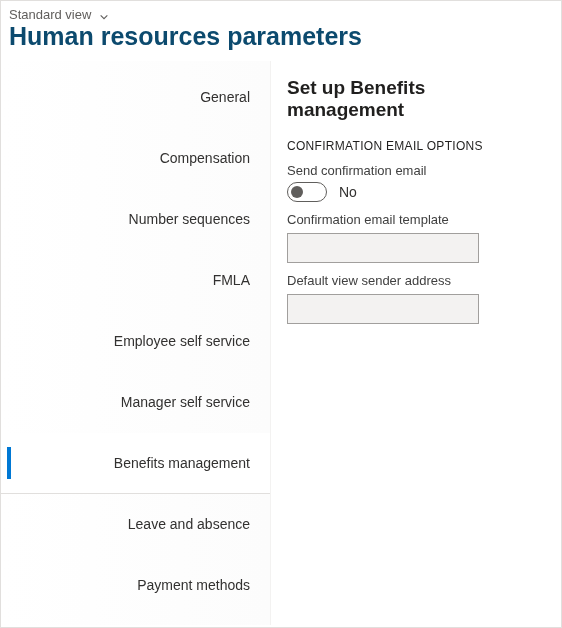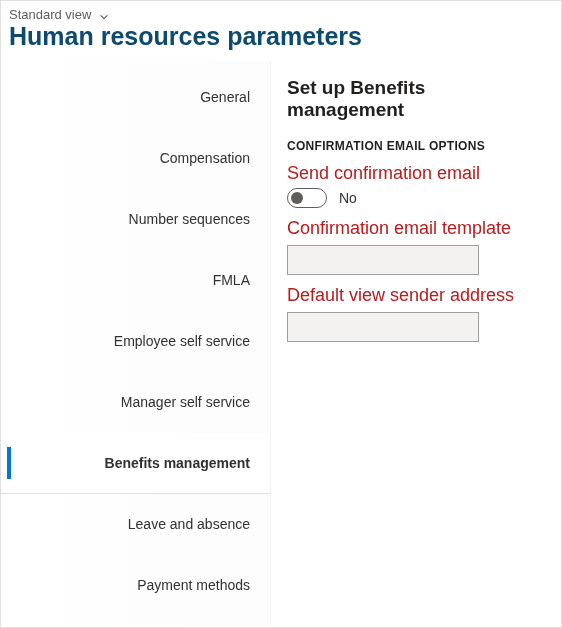--- a/index.html
+++ b/index.html
@@ -50,21 +50,21 @@
     }
     .sidebar-item {
       position: relative;
       padding: 22px 20px 22px 24px;
       font-size: 14px;
       color: #323130;
       cursor: pointer;
       border-bottom: 1px solid transparent;
     }
     .sidebar-item.selected {
-      font-weight: 700;
+      font-weight: 400;
       border-bottom: 1px solid #e1dfdd;
       background: #ffffff;
     }
     .sidebar-item.selected::before {
       content: "";
       position: absolute;
       left: 6px;
       top: 14px;
       bottom: 14px;
       width: 4px;
@@ -75,29 +75,29 @@
       padding: 16px 20px 16px 16px;
     }
     h2.section-title {
       margin: 0 0 18px 0;
       font-size: 19px;
       font-weight: 600;
       color: #201f1e;
     }
     .subsection-title {
       font-size: 12px;
-      font-weight: 700;
+      font-weight: 400;
       letter-spacing: 0.3px;
       text-transform: uppercase;
       color: #201f1e;
       margin-bottom: 10px;
     }
     .field-label {
-      font-size: 18px;
-      color: #b91c1c;
+      font-size: 13px;
+      color: #404040;
       margin-bottom: 4px;
       margin-top: 10px;
     }
     .toggle-row {
       display: flex;
       align-items: center;
       gap: 12px;
       margin-top: 4px;
       margin-bottom: 8px;
     }

